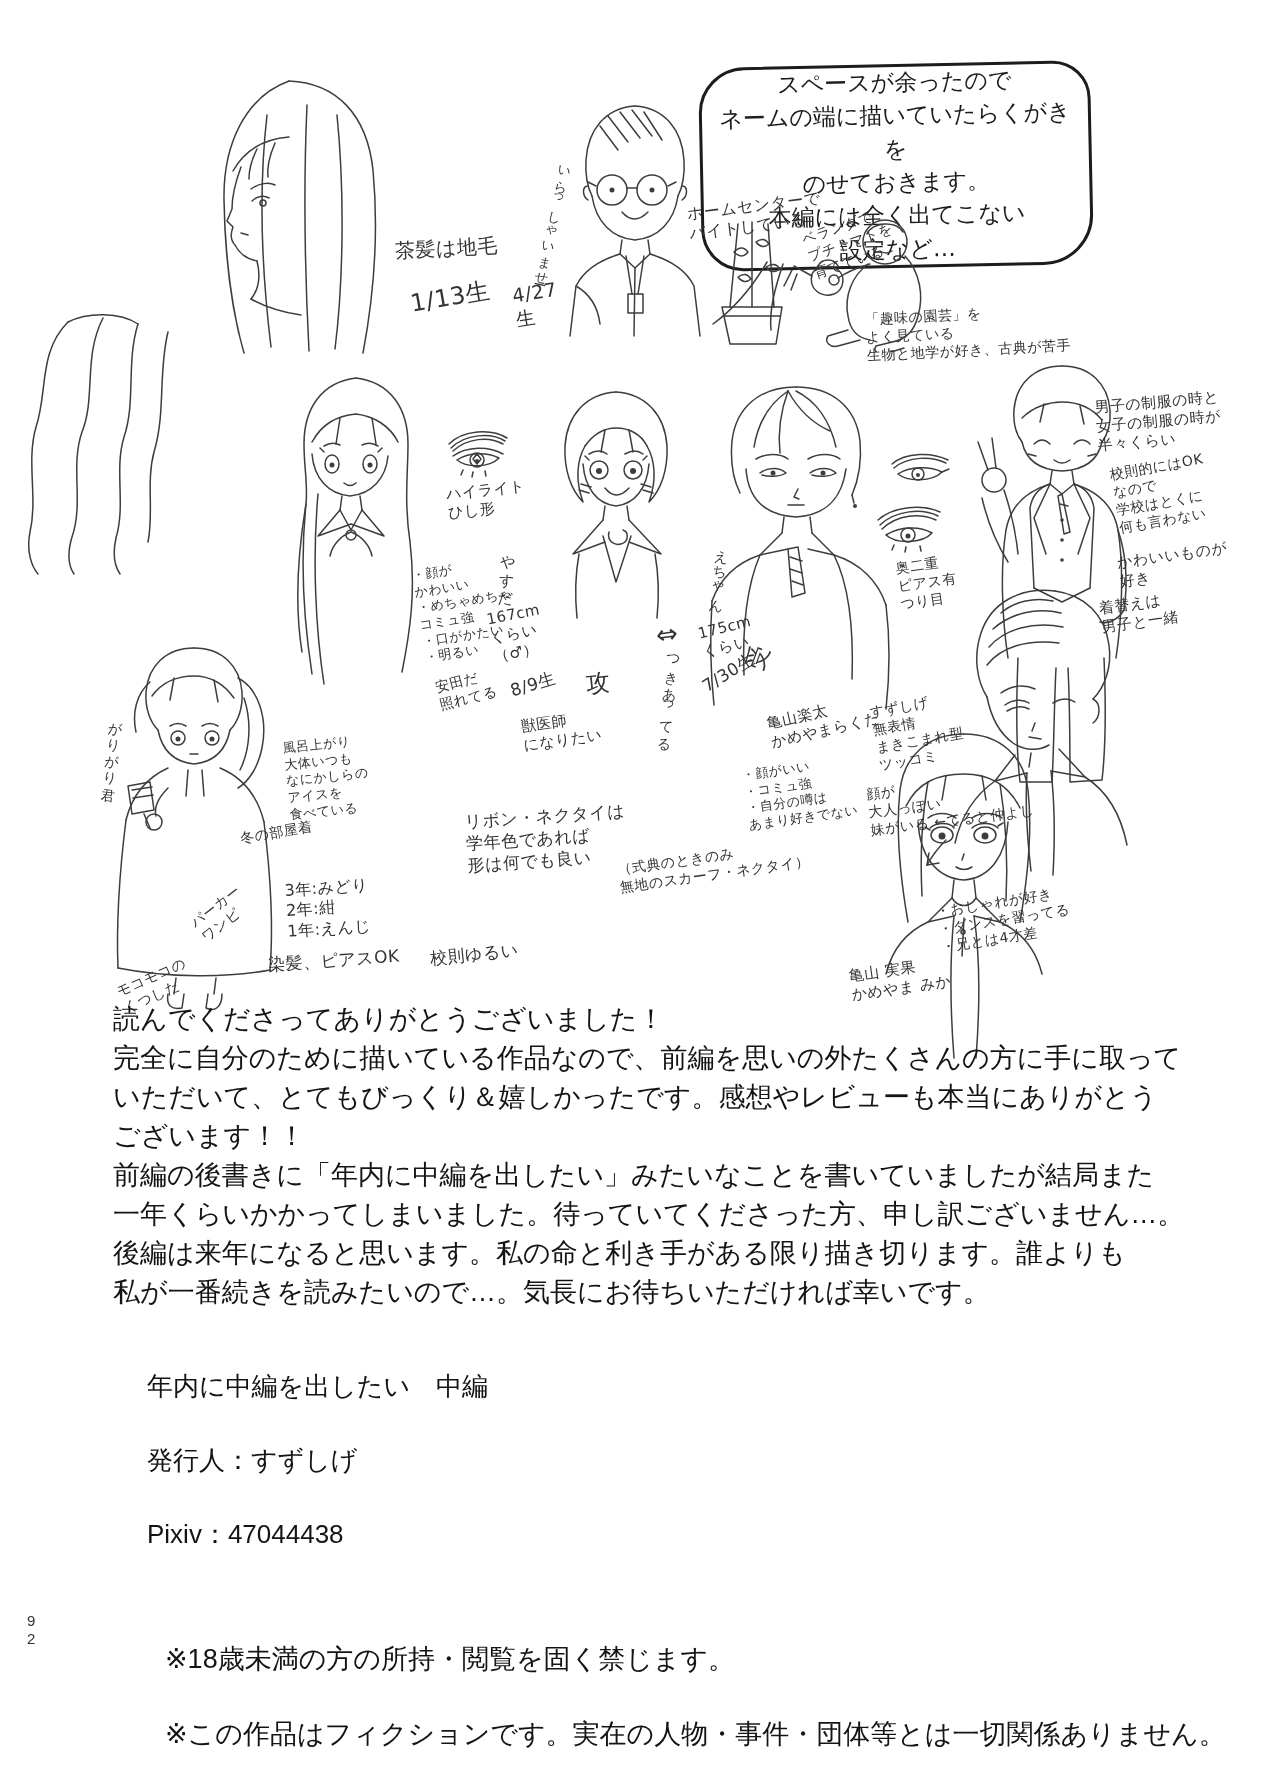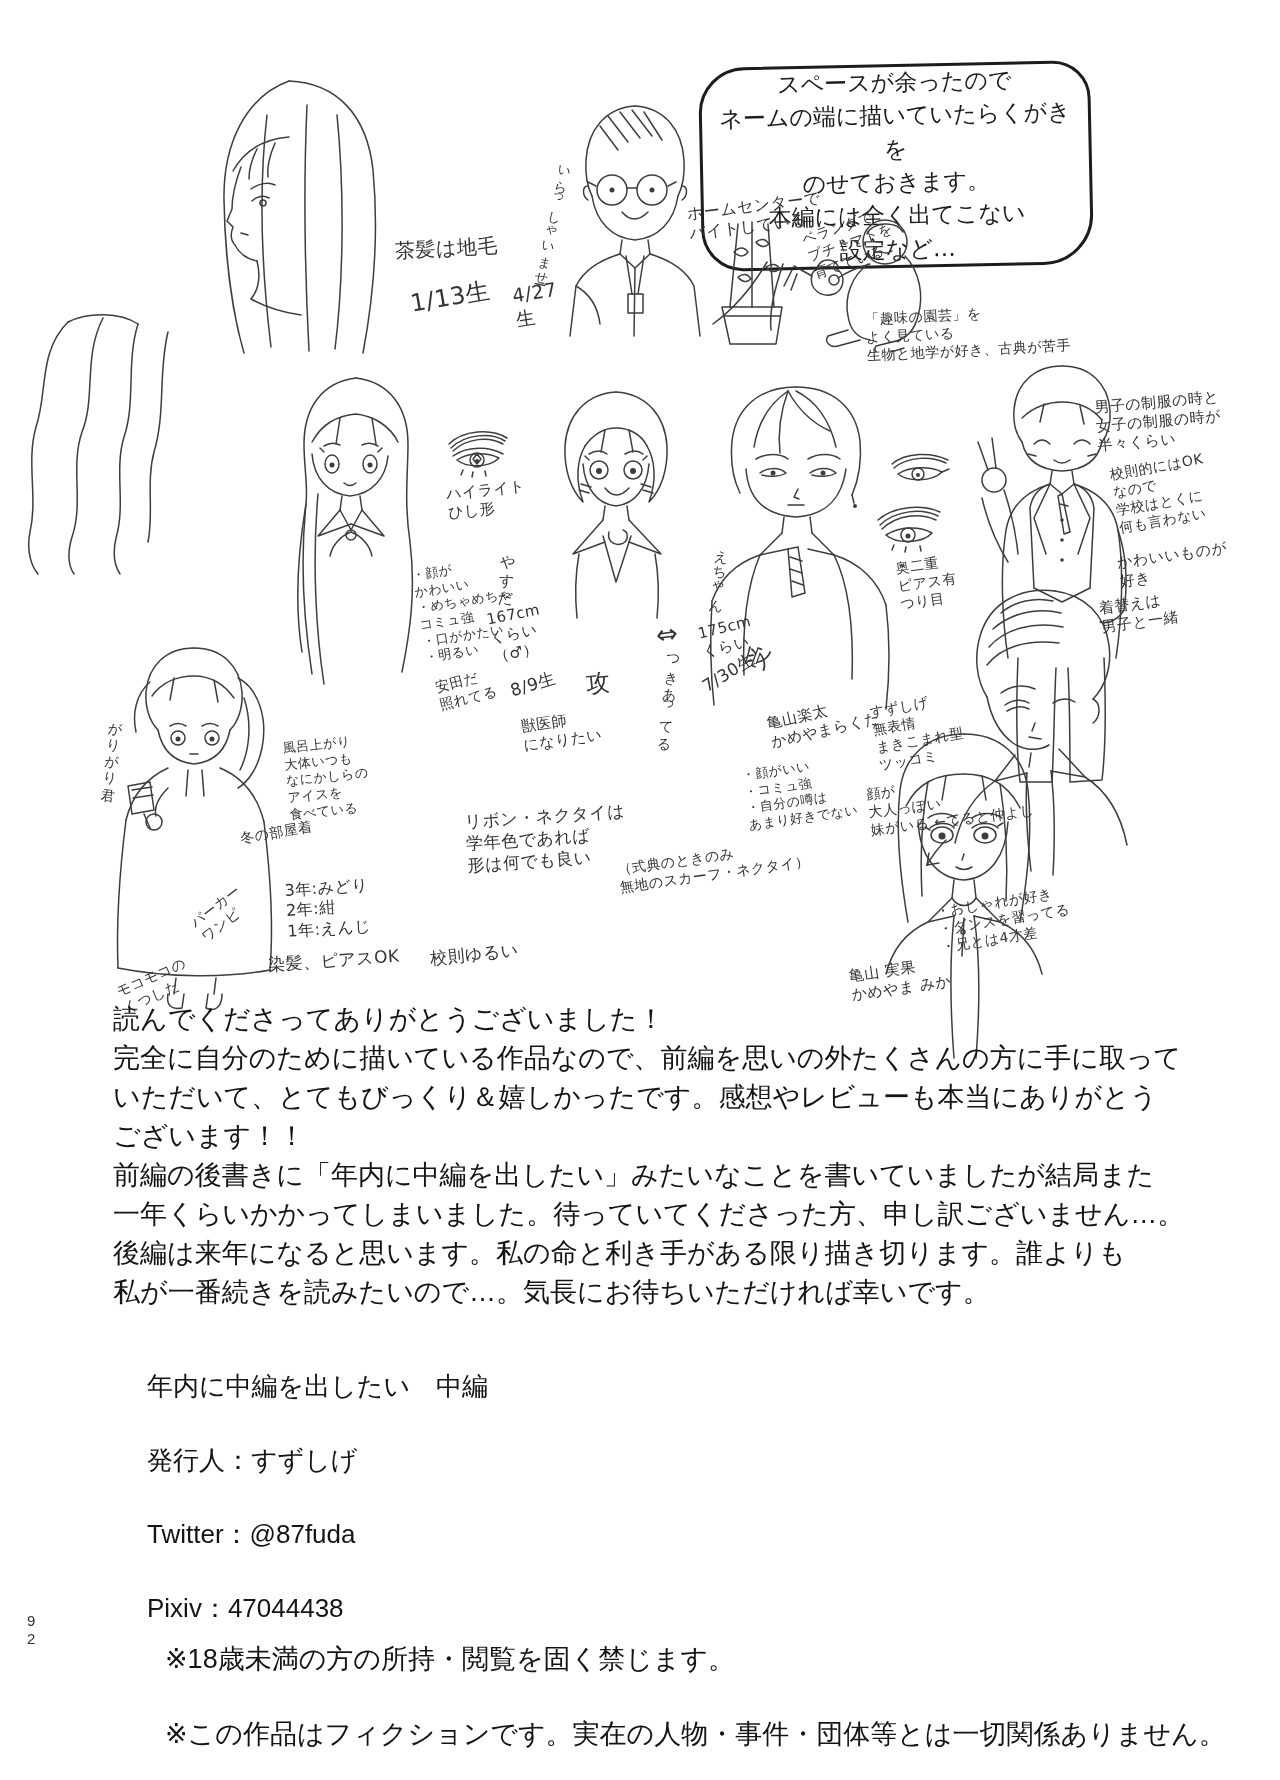--- a/index.html
+++ b/index.html
@@ -497,21 +497,20 @@
 いただいて、とてもびっくり＆嬉しかったです。感想やレビューも本当にありがとう
 ございます！！
 前編の後書きに「年内に中編を出したい」みたいなことを書いていましたが結局また
 一年くらいかかってしまいました。待っていてくださった方、申し訳ございません…。
 後編は来年になると思います。私の命と利き手がある限り描き切ります。誰よりも
 私が一番続きを読みたいので…。気長にお待ちいただければ幸いです。</div>
 
 <div class="print credits">
   <div>年内に中編を出したい　中編</div>
   <div>発行人：すずしげ</div>
-  <div>Twitter：@87fuda</div>
   <div>Pixiv：47044438</div>
   
 </div>
 
 <div class="print disclaimers">
   <div>※18歳未満の方の所持・閲覧を固く禁じます。</div>
   <div>※この作品はフィクションです。実在の人物・事件・団体等とは一切関係ありません。</div>
   
 </div>
 

